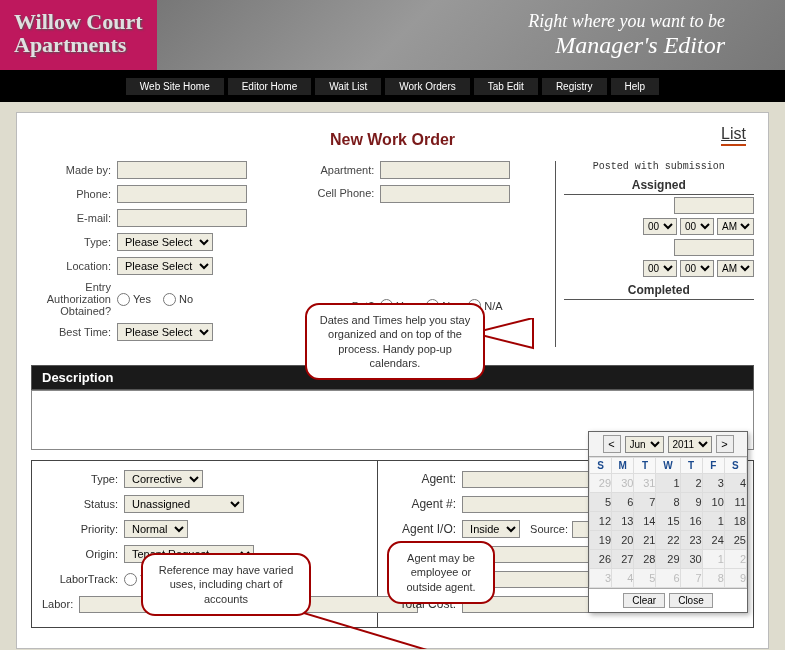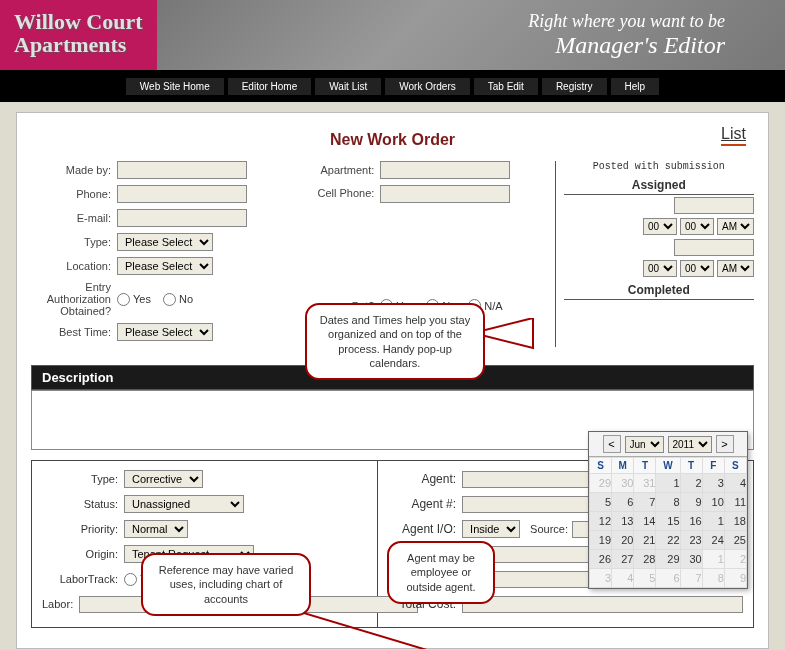--- a/index.html
+++ b/index.html
@@ -333,15 +333,19 @@
             <td class="out">3</td>
             <td class="out">4</td>
             <td class="out">5</td>
             <td class="out">6</td>
             <td class="out">7</td>
             <td class="out">8</td>
             <td class="out">9</td>
           </tr>
         </tbody>
     </table>
+    <div class="cal-foot">
+      <button>Clear</button>
+      <button>Close</button>
+    </div>
   </div>
 
 </div>
 
 </body></html>

